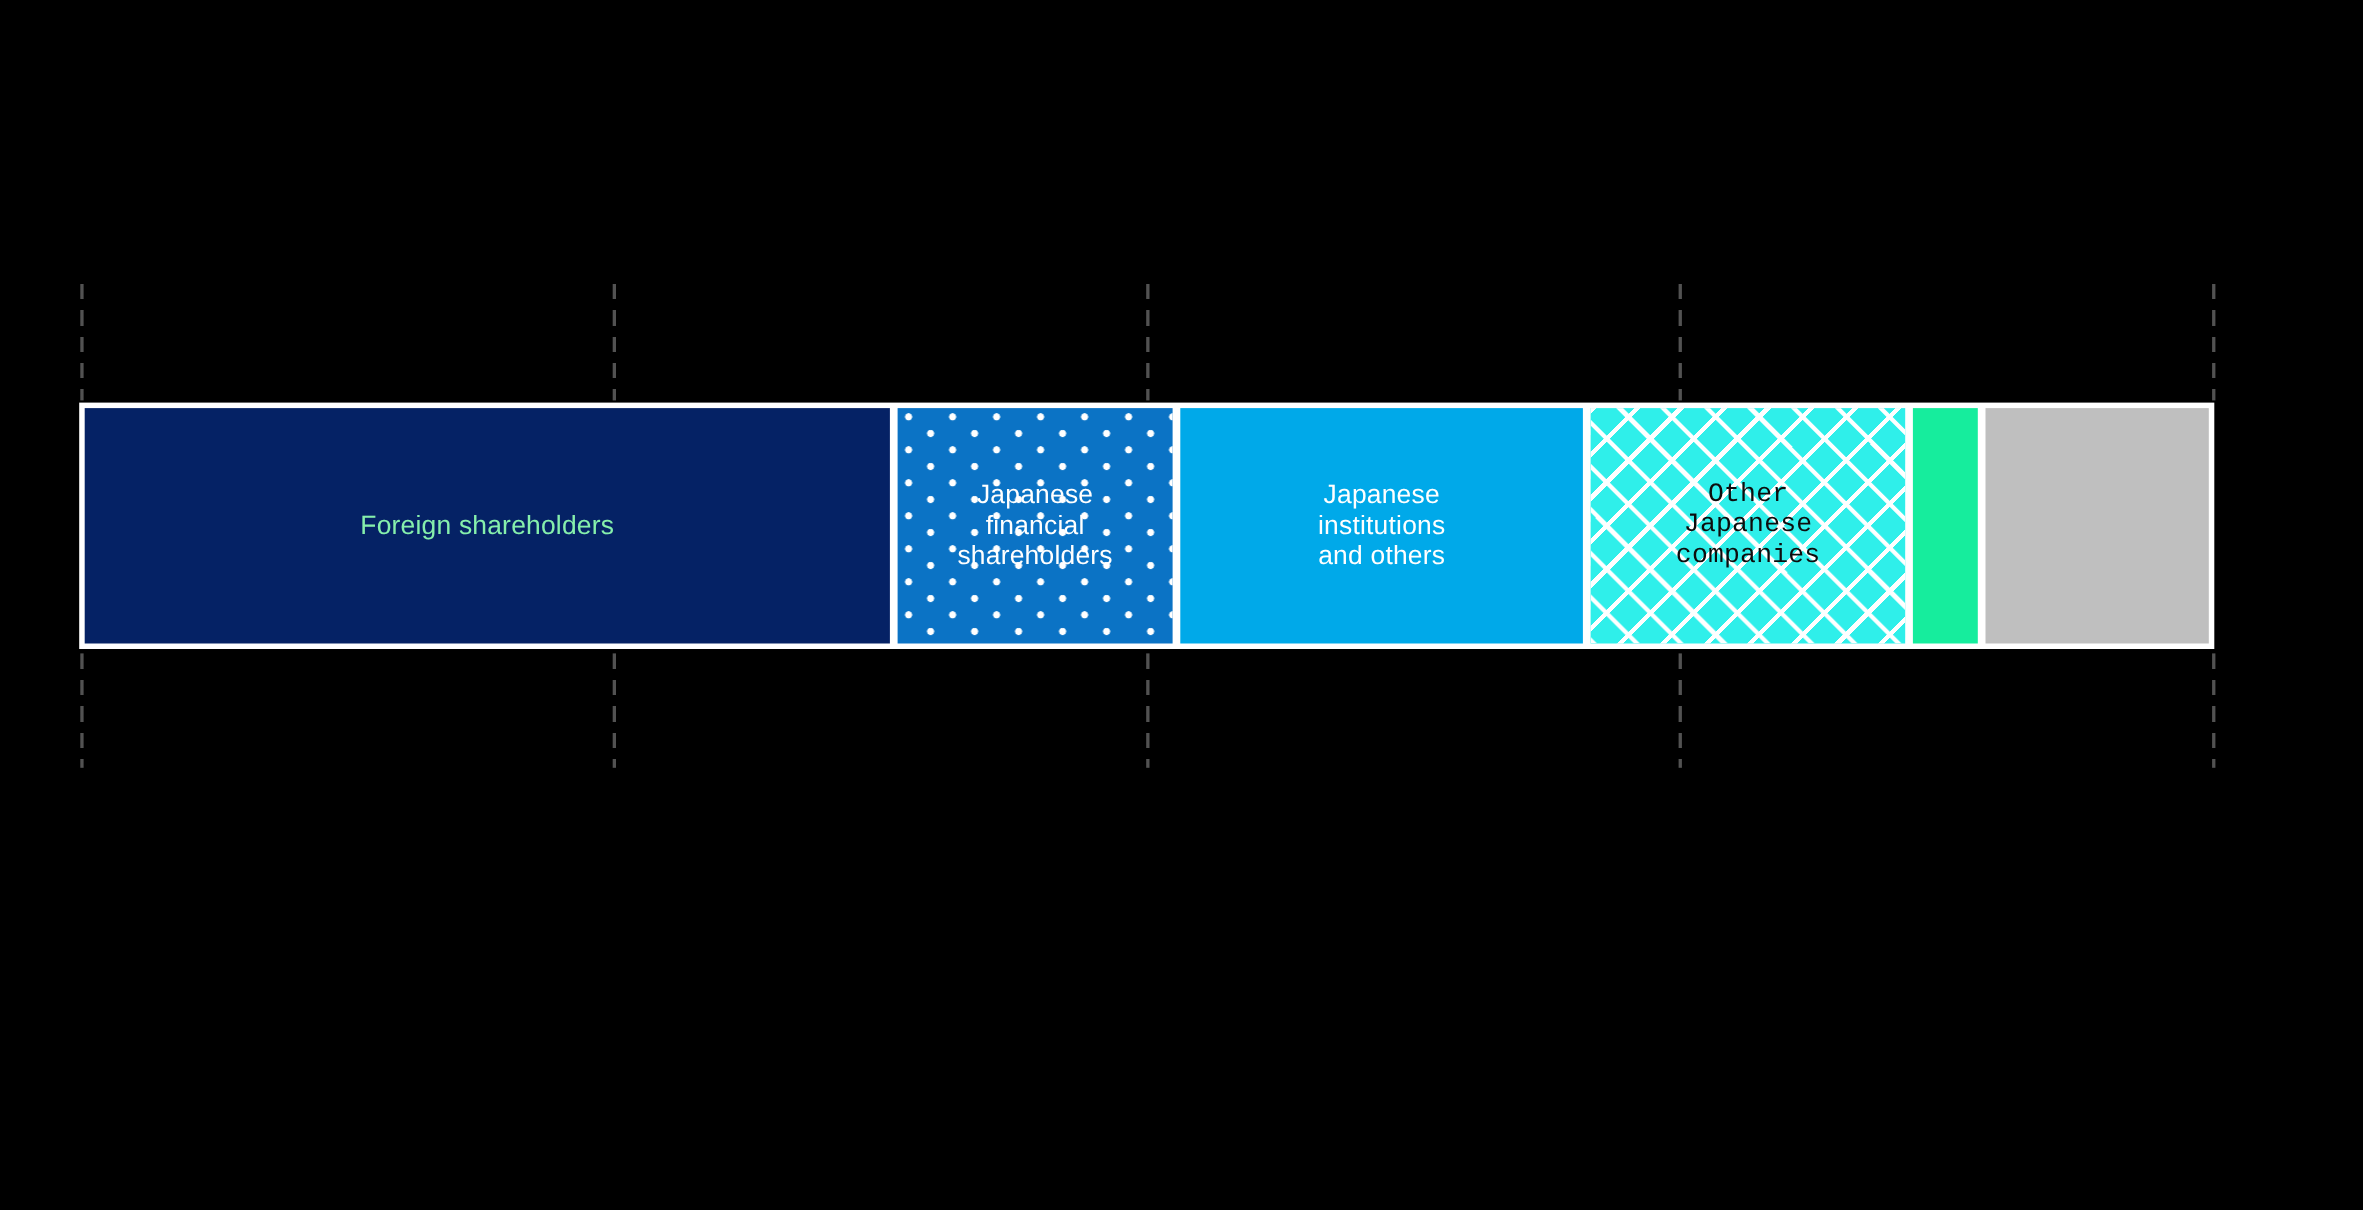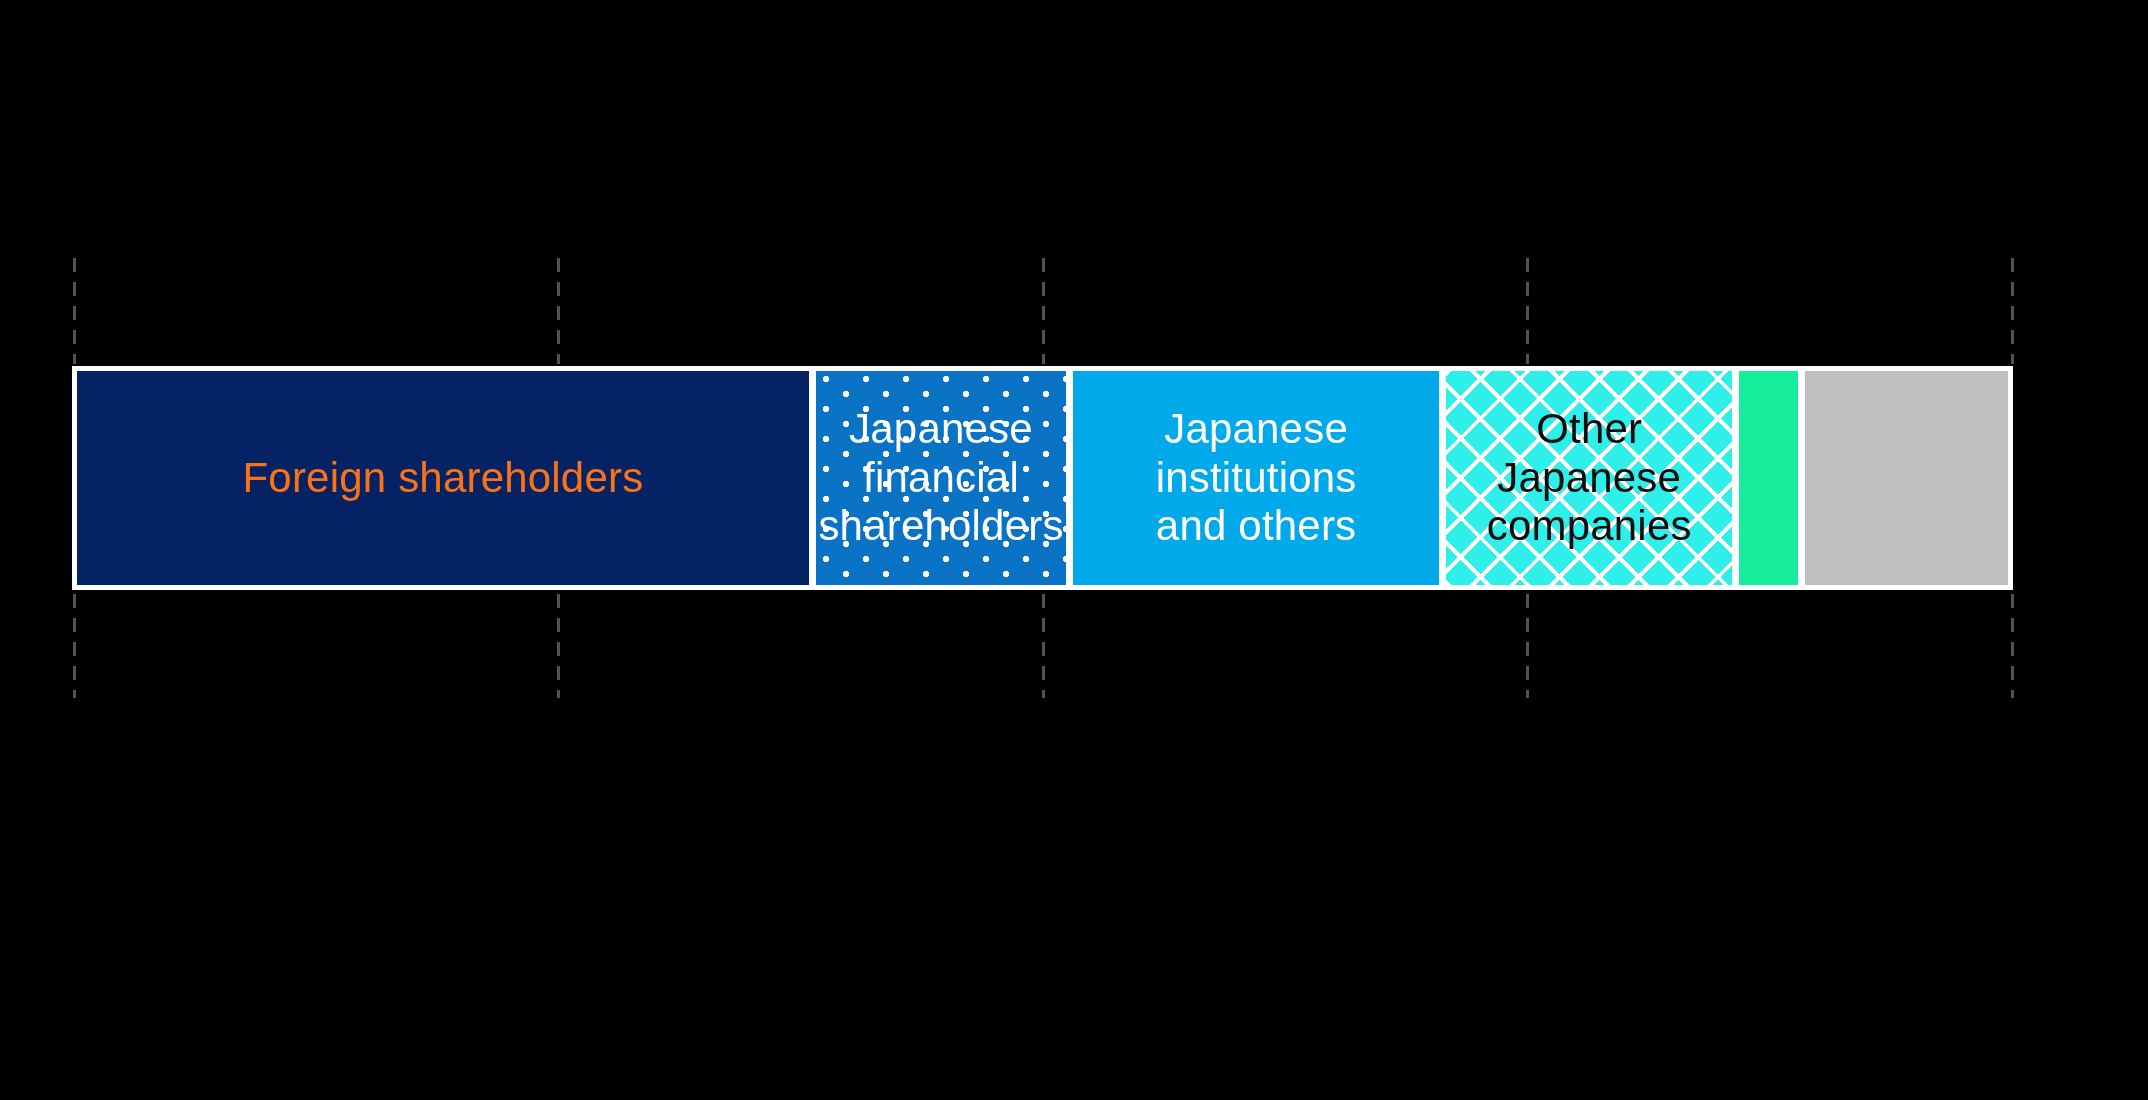--- a/index.html
+++ b/index.html
@@ -29,21 +29,21 @@
     display: flex;
     gap: 7px;
   }
   .seg {
     flex-basis: 0;
     min-width: 0;
     display: flex;
     align-items: center;
     justify-content: center;
     text-align: center;
-    font-size: 42px;
+    font-size: 24px;
     line-height: 1.16;
     letter-spacing: 0.2px;
   }
   .seg-label span { display: block; }
   .dots {
     background-image:
       radial-gradient(circle at 10px 8px,  #fff 3px, transparent 3.5px),
       radial-gradient(circle at 30px 23px, #fff 3px, transparent 3.5px);
     background-size: 40px 30px;
   }
@@ -63,40 +63,40 @@
       <div class="gridline" style="left: 557px; top: 258px; height: 106px;"></div>
       <div class="gridline" style="left: 557px; top: 594px; height: 104px;"></div>
       <div class="gridline" style="left: 1041.5px; top: 258px; height: 106px;"></div>
       <div class="gridline" style="left: 1041.5px; top: 594px; height: 104px;"></div>
       <div class="gridline" style="left: 1526px; top: 258px; height: 106px;"></div>
       <div class="gridline" style="left: 1526px; top: 594px; height: 104px;"></div>
       <div class="gridline" style="left: 2010.5px; top: 258px; height: 106px;"></div>
       <div class="gridline" style="left: 2010.5px; top: 594px; height: 104px;"></div>
     </div>
   <div class="bar" id="bar" style="background: rgb(255, 255, 255);">
-      <div class="seg" style="flex-grow: 38.6; background-color: rgb(5, 34, 101); color: #f97316;">
+      <div class="seg" style="flex-grow: 38.6; background-color: rgb(5, 34, 101); color: #86efac;">
         <div class="seg-label">
           <span>Foreign shareholders</span>
         </div>
       </div>
       <div class="seg dots" style="flex-grow: 13.2; background-color: rgb(11, 115, 197); color: rgb(255, 255, 255);">
         <div class="seg-label">
           <span>Japanese</span>
           <span>financial</span>
           <span>shareholders</span>
         </div>
       </div>
       <div class="seg" style="flex-grow: 19.3; background-color: rgb(0, 169, 233); color: rgb(255, 255, 255);">
         <div class="seg-label">
           <span>Japanese</span>
           <span>institutions</span>
           <span>and others</span>
         </div>
       </div>
-      <div class="seg lattice" style="flex-grow: 15.1; background-color: rgb(47, 239, 234); color: rgb(13, 13, 13);">
+      <div class="seg lattice" style="flex-grow: 15.1; background-color: rgb(47, 239, 234); color: rgb(13, 13, 13); font-family: Liberation Mono, monospace;">
         <div class="seg-label">
           <span>Other</span>
           <span>Japanese</span>
           <span>companies</span>
         </div>
       </div>
       <div class="seg" style="flex-grow: 3.1; background-color: rgb(22, 237, 157);">
         <div class="seg-label"></div>
       </div>
       <div class="seg" style="flex-grow: 10.7; background-color: rgb(191, 191, 191);">

